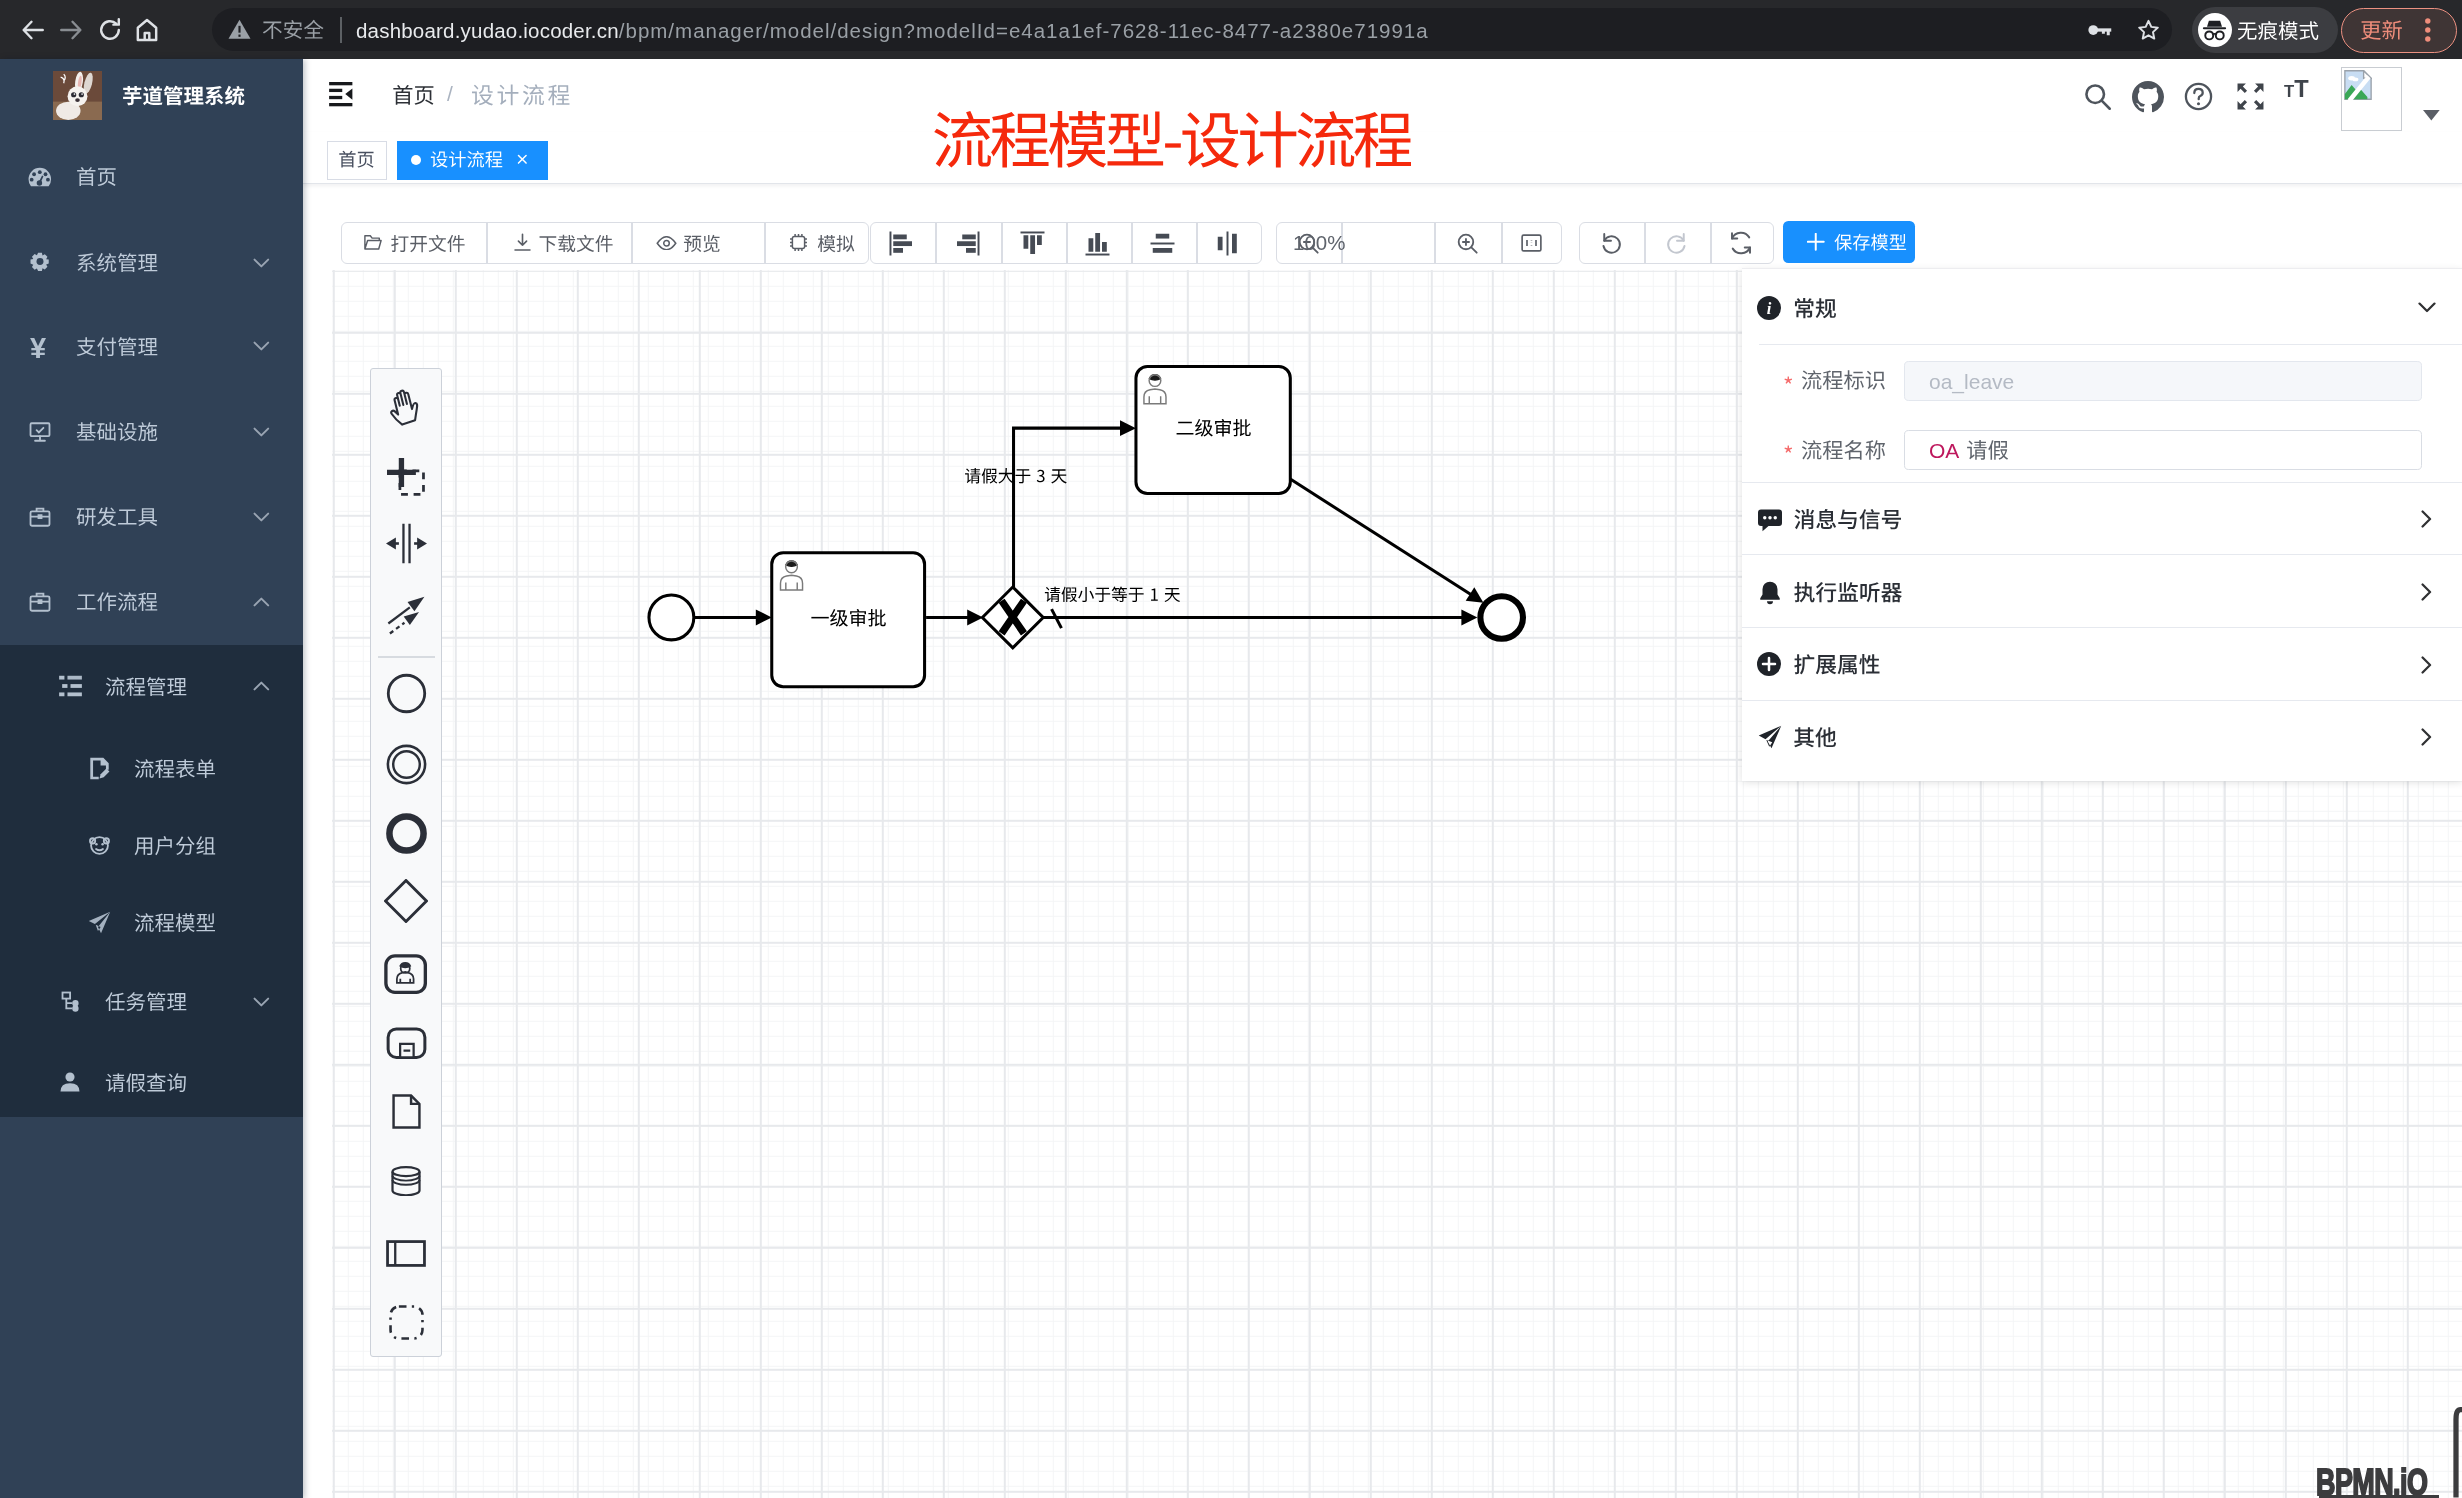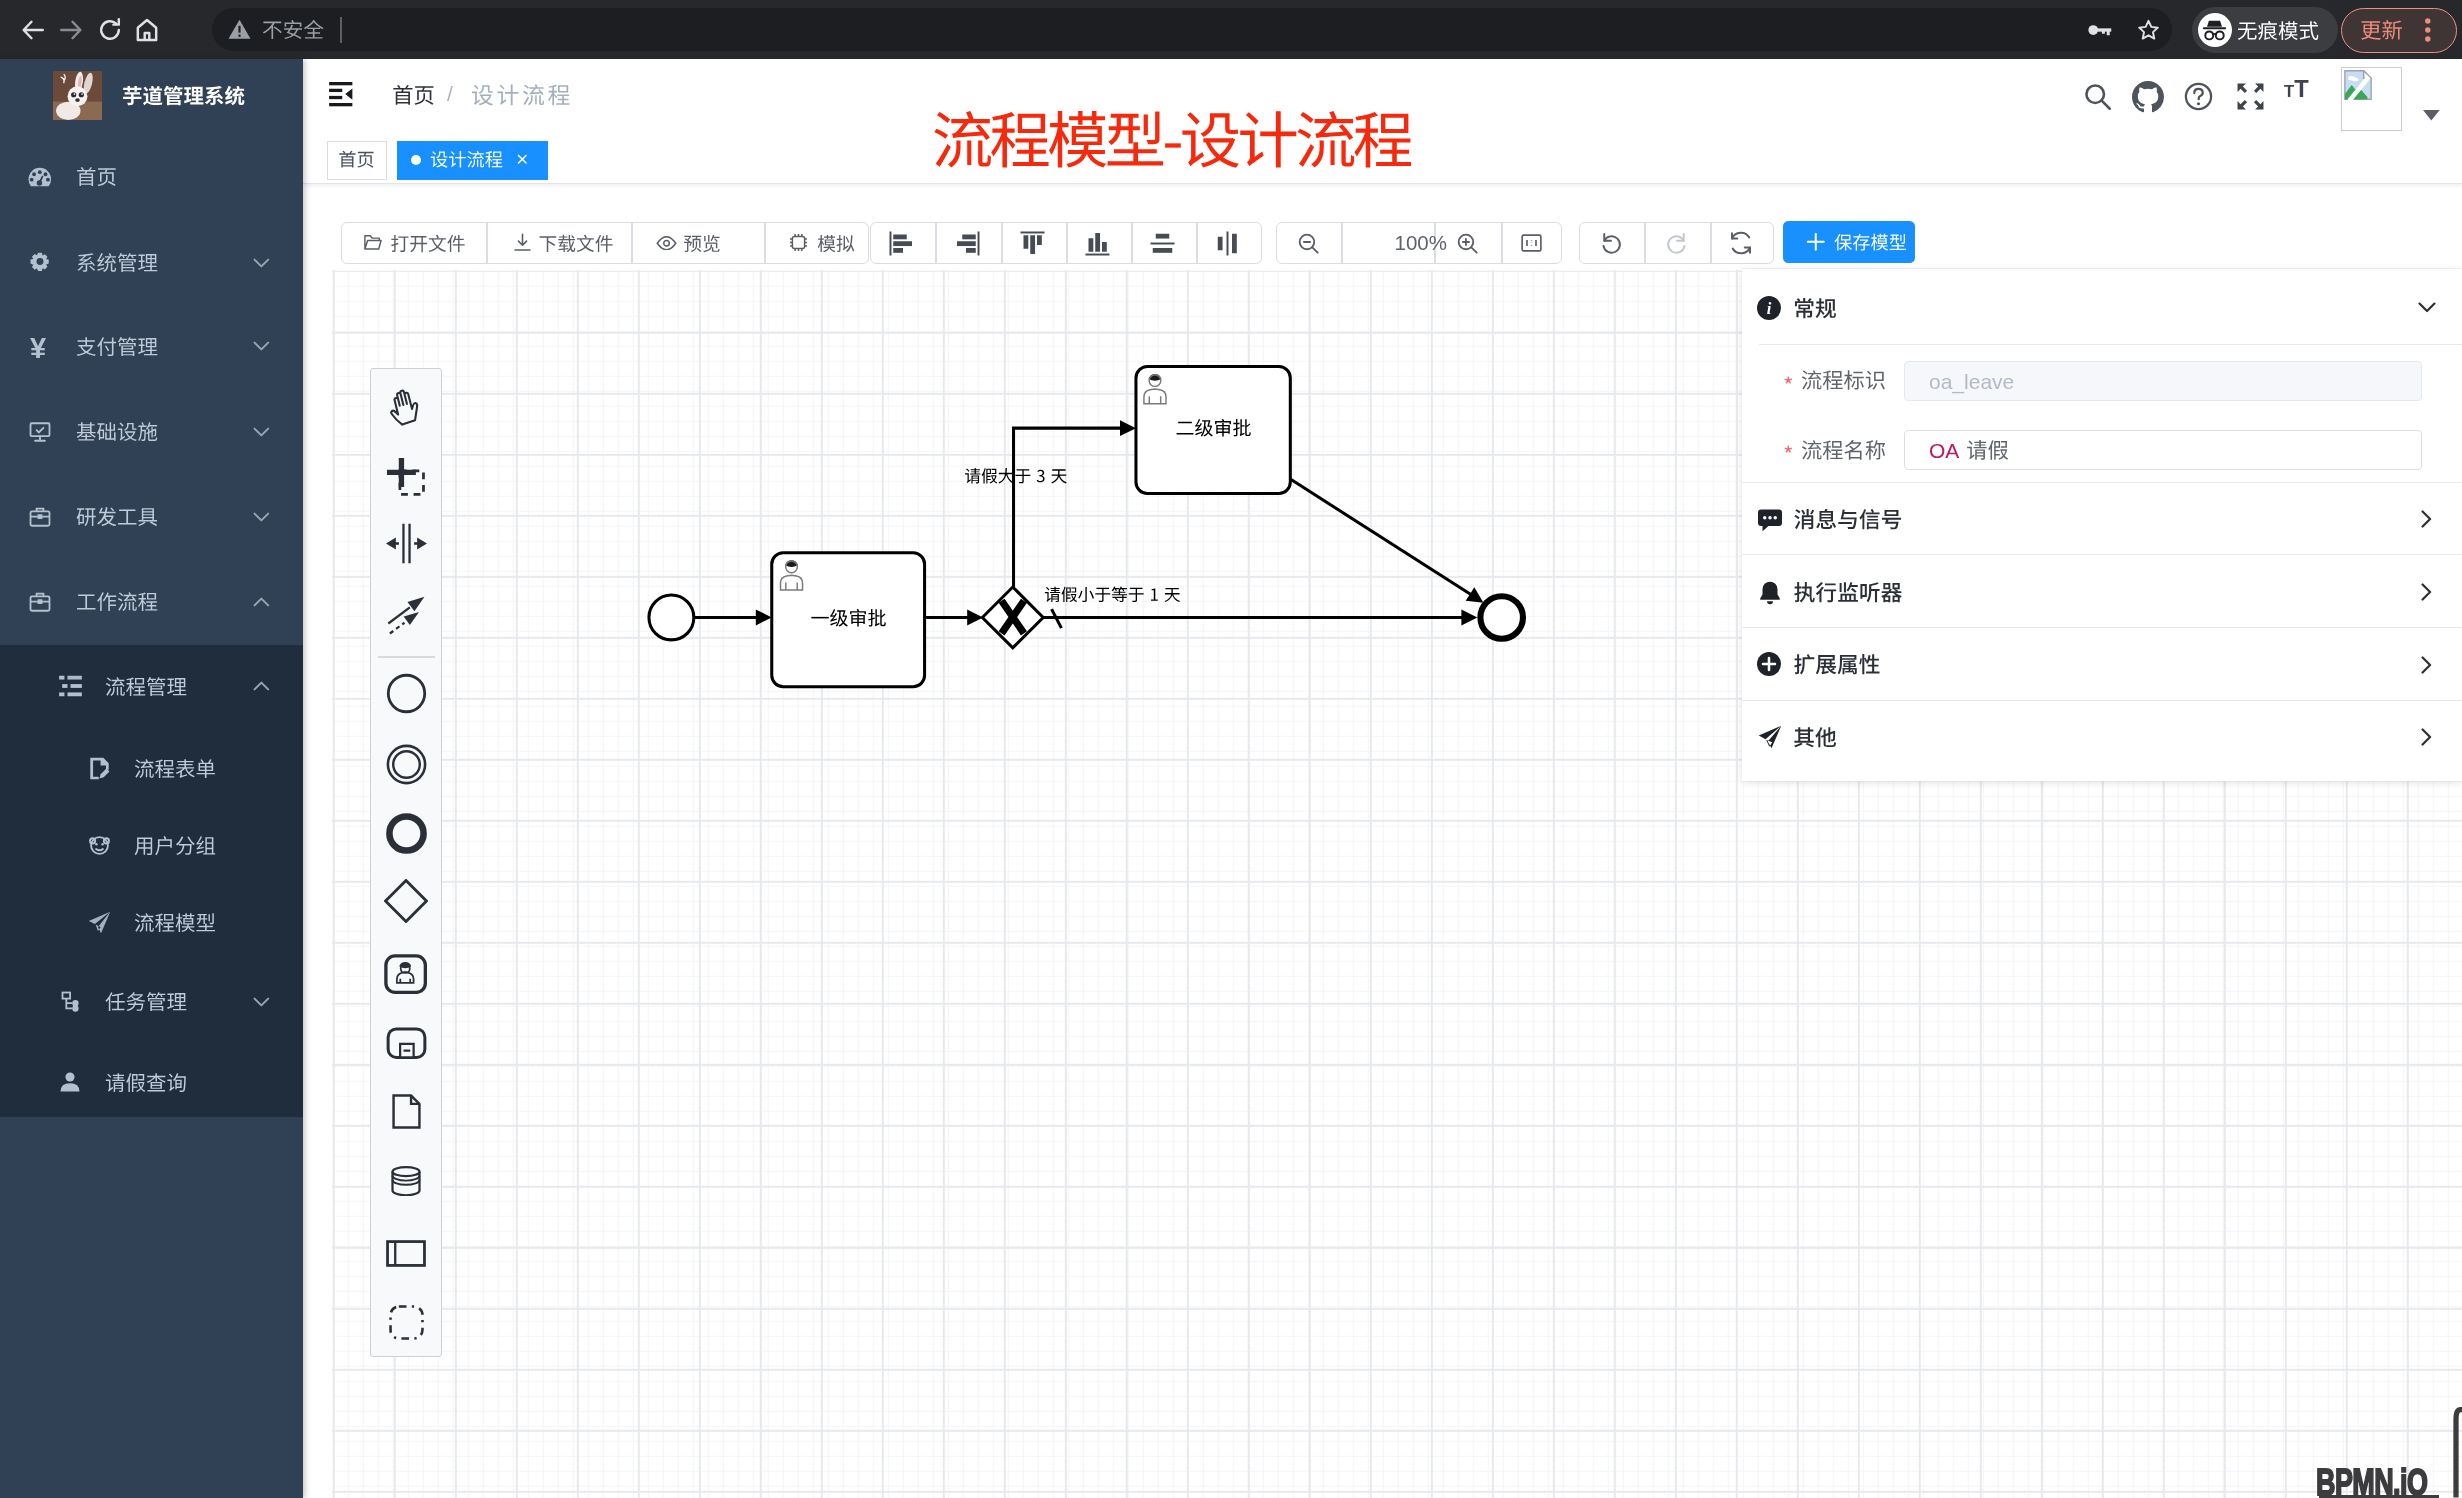--- a/index.html
+++ b/index.html
@@ -36,20 +36,21 @@
         <rect x="13.6" y="20.5" width="2.8" height="3" fill="#1d1e22"></rect>
       </svg>
       <div class="ab" style="left:262px;top:18px;">
         <svg class="t " width="62" height="23" viewBox="0 0 81 30" style="fill:#9aa0a6">
           <use href="#g4e0dr" transform="translate(0.0 25.4) scale(0.027000 -0.027000)"></use>
           <use href="#g5b89r" transform="translate(27.0 25.4) scale(0.027000 -0.027000)"></use>
           <use href="#g5168r" transform="translate(54.0 25.4) scale(0.027000 -0.027000)"></use>
         </svg>
       </div>
       <div class="ab" style="left:340px;top:16.7px;width:1.5px;height:26px;background:#5c6064"></div>
+      <div class="ab" style="left:356px;top:19px;font-size:20.5px;color:#e8eaed;letter-spacing:0.2px">dashboard.yudao.iocoder.cn<span style="color:#9aa0a6;letter-spacing:1px">/bpm/manager/model/design?modelId=e4a1a1ef-7628-11ec-8477-a2380e71991a</span></div>
       <svg class="ab" style="left:2088px;top:20px" width="24" height="20" viewBox="0 0 32 26" fill="#dee1e5">
         <circle cx="7" cy="13" r="6.5"></circle>
         <rect x="10" y="10.8" width="21" height="4.4"></rect>
         <rect x="25" y="13" width="4" height="7"></rect>
         <rect x="18.5" y="13" width="4" height="5"></rect>
       </svg>
       <svg class="ab" style="left:2137px;top:19px" width="23" height="22" viewBox="0 0 30 29" fill="none" stroke="#dee1e5" stroke-width="2.6" stroke-linejoin="round">
         <path d="M15 2.5l3.7 7.9 8.6 1-6.4 5.9 1.7 8.5L15 21.5l-7.6 4.3 1.7-8.5-6.4-5.9 8.6-1z"></path>
       </svg>
       <div class="ab" style="left:2192px;top:6.8px;width:146px;height:46px;background:#3c3d41;border-radius:23.6px"></div>
@@ -255,21 +256,21 @@
     </svg>
     <div class="ab" style="left:1276px;top:222px;width:286px;height:42px;background:#fff;border:1.5px solid #dadde4;border-radius:6px"></div>
     <div class="ab" style="left:1341px;top:222px;width:1.5px;height:42px;background:#dadde4"></div>
     <div class="ab" style="left:1434px;top:222px;width:1.5px;height:42px;background:#dadde4"></div>
     <div class="ab" style="left:1501px;top:222px;width:1.5px;height:42px;background:#dadde4"></div>
     <svg class="ab" style="left:1297px;top:232px" width="23" height="23" viewBox="0 0 30 30" fill="none" stroke="#5a5e66" stroke-width="2.4">
       <circle cx="13" cy="13" r="9.5"></circle>
       <path d="M20 20l7 7M9 13h8" stroke-linecap="round"></path>
     </svg>
     <div class="ab" style="left:1388px;top:230px;width:0;height:0"></div>
-    <div class="ab" style="left:1341px;top:222px;width:106px;height:42px;line-height:42px;text-align:right;font-size:20.5px;color:#5f646c">100%</div>
+    <div class="ab" style="left:1293px;top:222px;width:106px;height:42px;line-height:42px;text-align:left;font-size:20.5px;color:#5f646c">100%</div>
     <svg class="ab" style="left:1456px;top:232px" width="23" height="23" viewBox="0 0 30 30" fill="none" stroke="#5a5e66" stroke-width="2.4">
       <circle cx="13" cy="13" r="9.5"></circle>
       <path d="M20 20l7 7M9 13h8M13 9v8" stroke-linecap="round"></path>
     </svg>
     <svg class="ab" style="left:1521px;top:234px" width="21" height="18" viewBox="0 0 28 24" fill="none" stroke="#5a5e66" stroke-width="2.2">
       <rect x="1.5" y="1.5" width="25" height="21" rx="2"></rect>
       <path d="M8 8v8M14 8v.5M14 11.5v.5M14 15v.5M20 8v8"></path>
     </svg>
     <div class="ab" style="left:1579px;top:222px;width:195px;height:42px;background:#fff;border:1.5px solid #dadde4;border-radius:6px"></div>
     <div class="ab" style="left:1644px;top:222px;width:1.5px;height:42px;background:#dadde4"></div>

